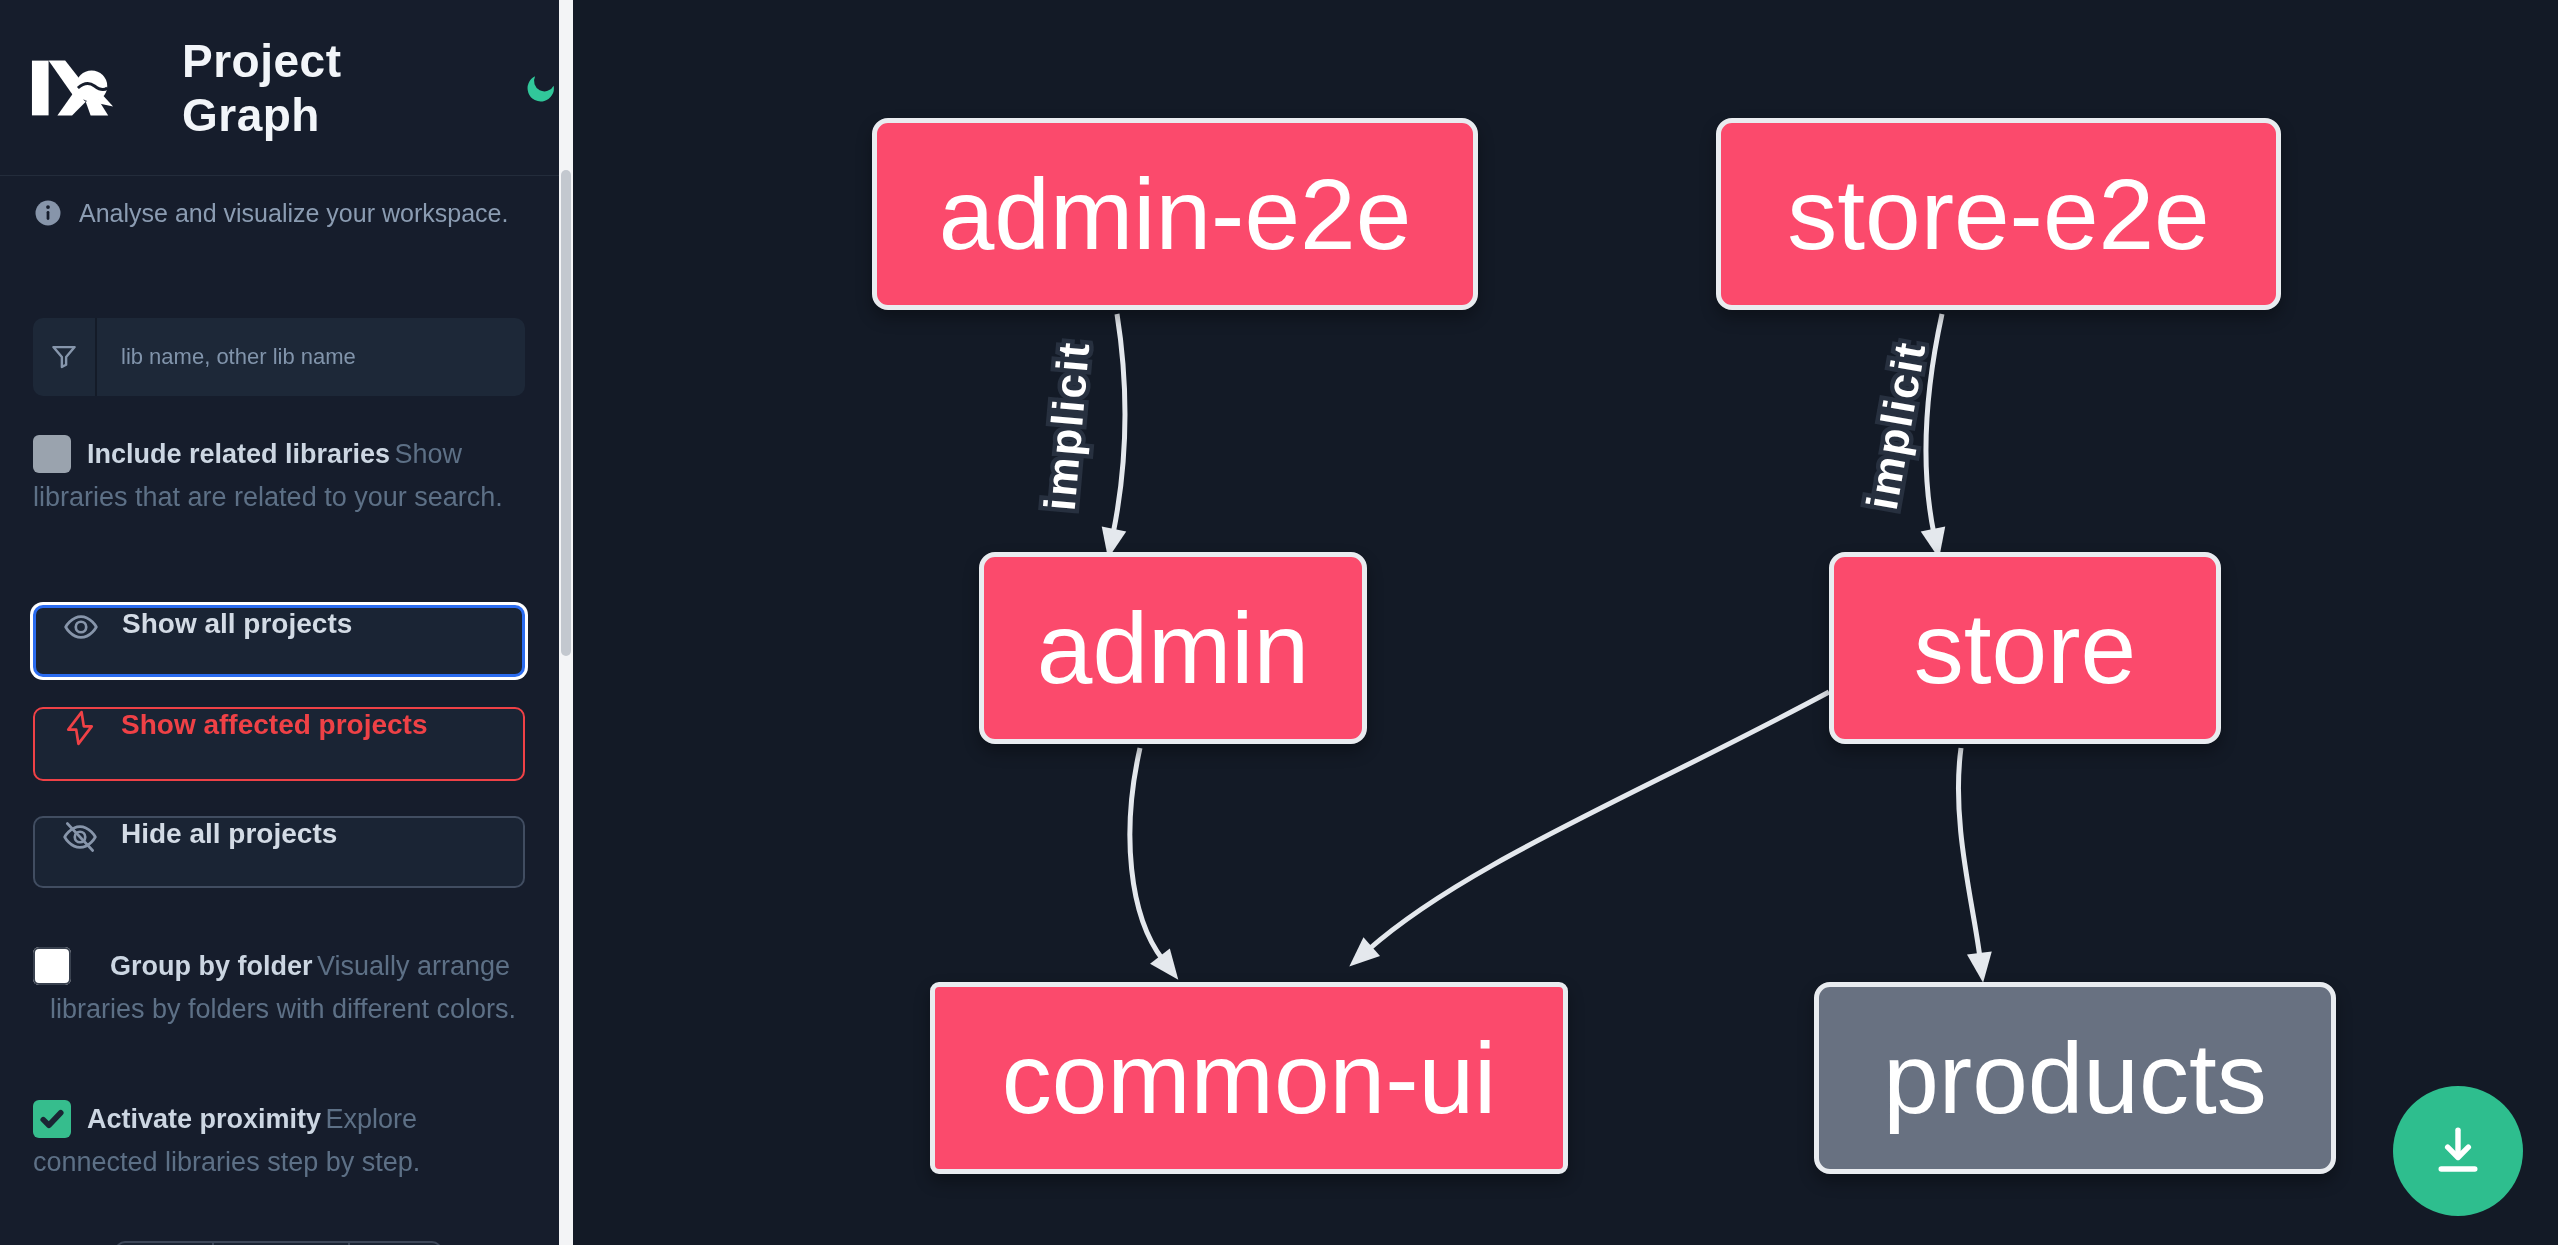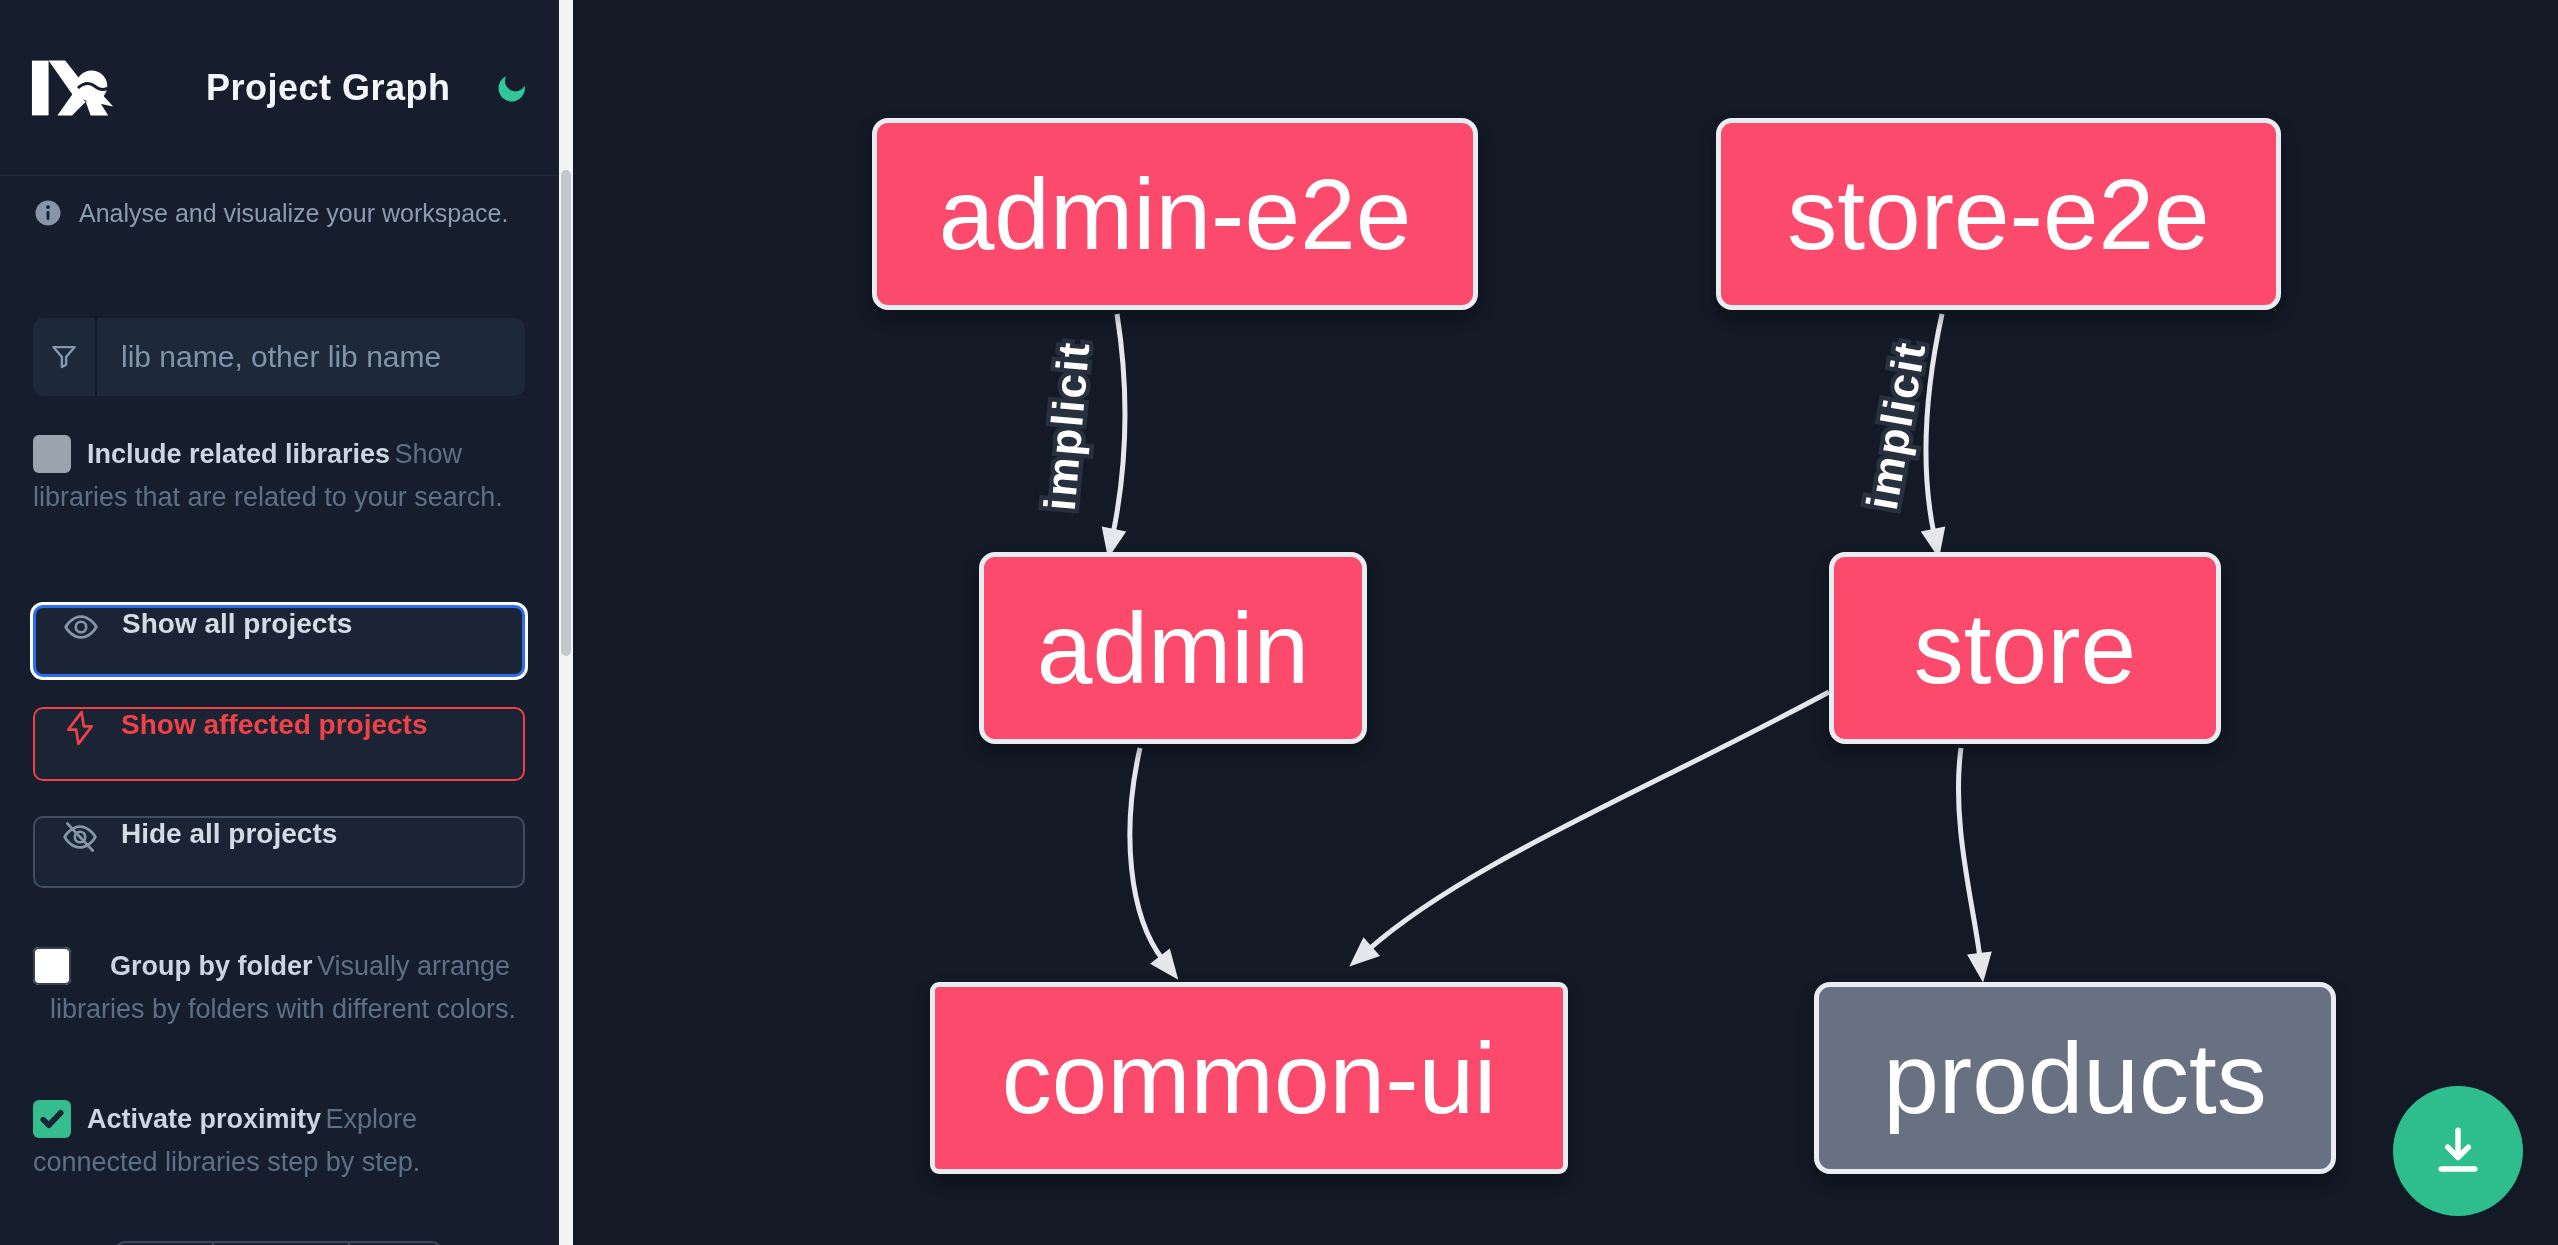--- a/index.html
+++ b/index.html
@@ -12,35 +12,35 @@
              background:#161d2c; overflow:hidden; }
   #sb-scroll-track { position:absolute; left:559px; top:0; width:14px; height:1245px;
                      background:#f3f4f6; }
   #sb-scroll-thumb { position:absolute; left:2px; top:170px; width:10px; height:486px;
                      background:#c3c8cf; border-radius:5px; }
 
   #sb-header { position:absolute; left:0; top:0; width:559px; height:176px;
                display:flex; align-items:center; padding-left:30px;
                border-bottom:1px solid #232c3b; }
   #nx-logo { width:88px; height:62px; flex:0 0 auto; }
-  #app-title { margin-left:88px; font-size:36px; font-weight:700; color:#f2f5f9;
+  #app-title { margin-left:64px; font-size:46px; font-weight:700; color:#f2f5f9;
                letter-spacing:.5px; }
   #theme-toggle { margin-left:44px; width:36px; height:36px; background:none; border:none;
                   cursor:pointer; display:flex; align-items:center; }
 
   #tagline-row { position:absolute; left:33px; top:198px; display:flex;
                  align-items:center; gap:16px; }
   #tagline-row span { font-size:25px; color:#8b9cb2; }
 
   #search-box { position:absolute; left:33px; top:318px; width:492px; height:78px;
                 background:#1d2838; border-radius:10px; display:flex; overflow:hidden; }
   #search-icon-cell { width:64px; display:flex; align-items:center; justify-content:center;
                       border-right:2px solid #141b28; flex:0 0 auto; }
   #search-input { flex:1; background:transparent; border:none; outline:none;
-                  padding:0 24px; font-size:30px; color:#cbd5e1;
+                  padding:0 24px; font-size:22px; color:#cbd5e1;
                   font-family:"Liberation Sans", sans-serif; }
   #search-input::placeholder { color:#8194ab; opacity:1; }
 
   .cb-row { position:absolute; left:33px; width:500px; display:block; cursor:pointer; }
   .cb-box { position:absolute; left:0; top:2px; width:38px; height:38px; border-radius:6px; }
   .cb-box.disabled { background:#9aa3ae; }
   .cb-box.white { background:#ffffff; box-shadow:0 0 0 2px #39414f inset; }
   .cb-box.green { background:#36bd8d; display:flex; align-items:center; justify-content:center; }
   .cb-texts { margin-left:54px; }
   .cb-label { font-size:27px; font-weight:700; color:#ccd6e2; line-height:40px; }

